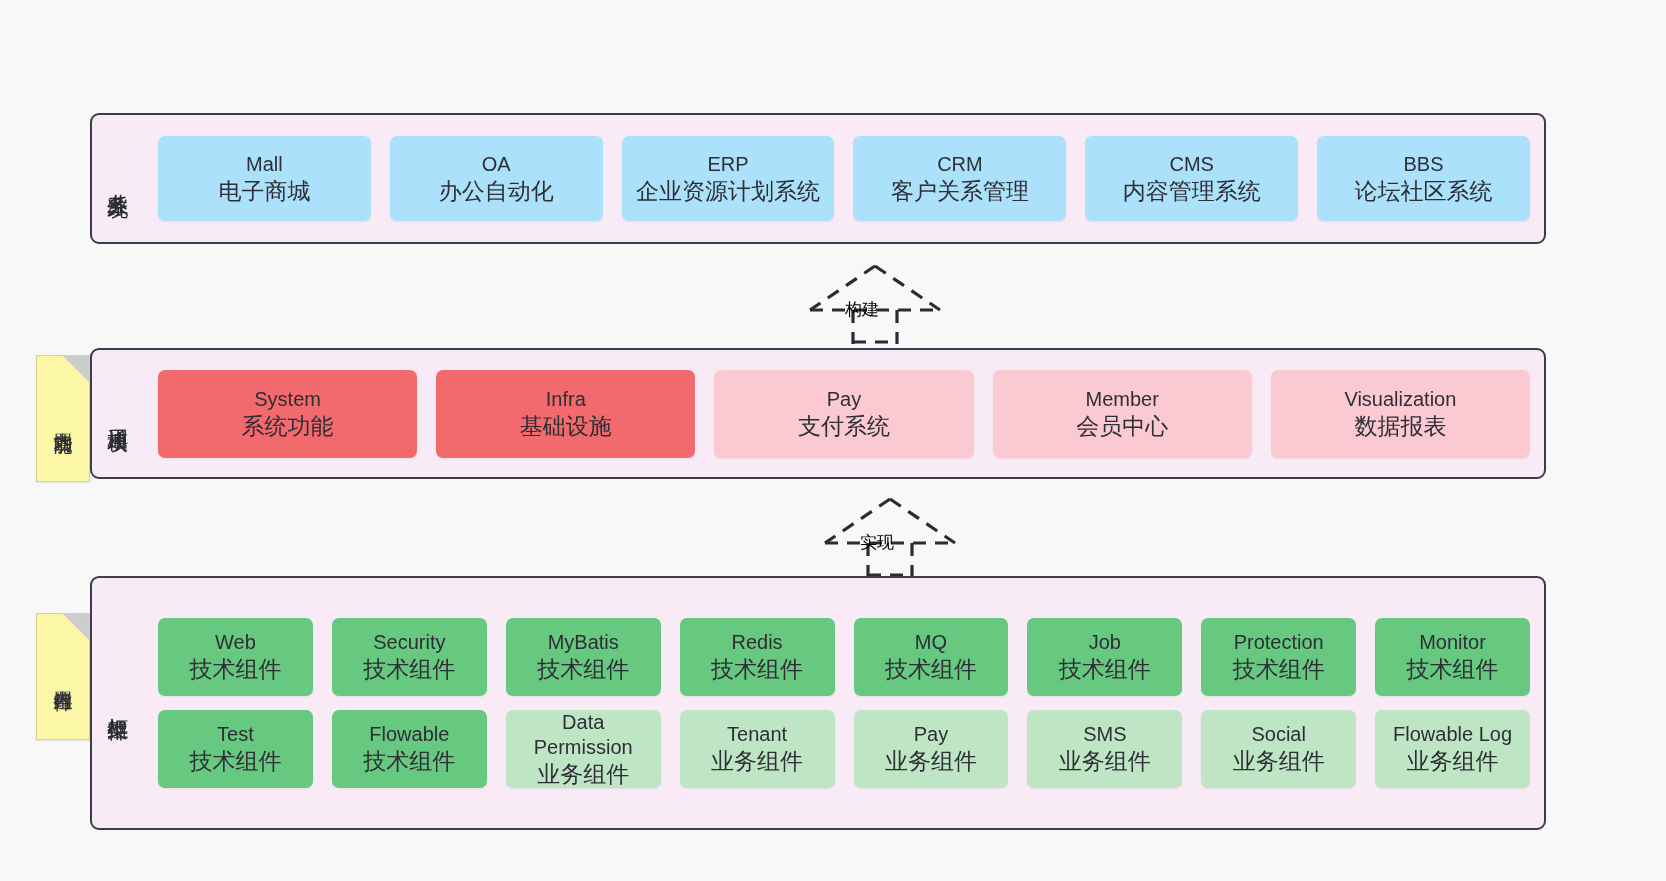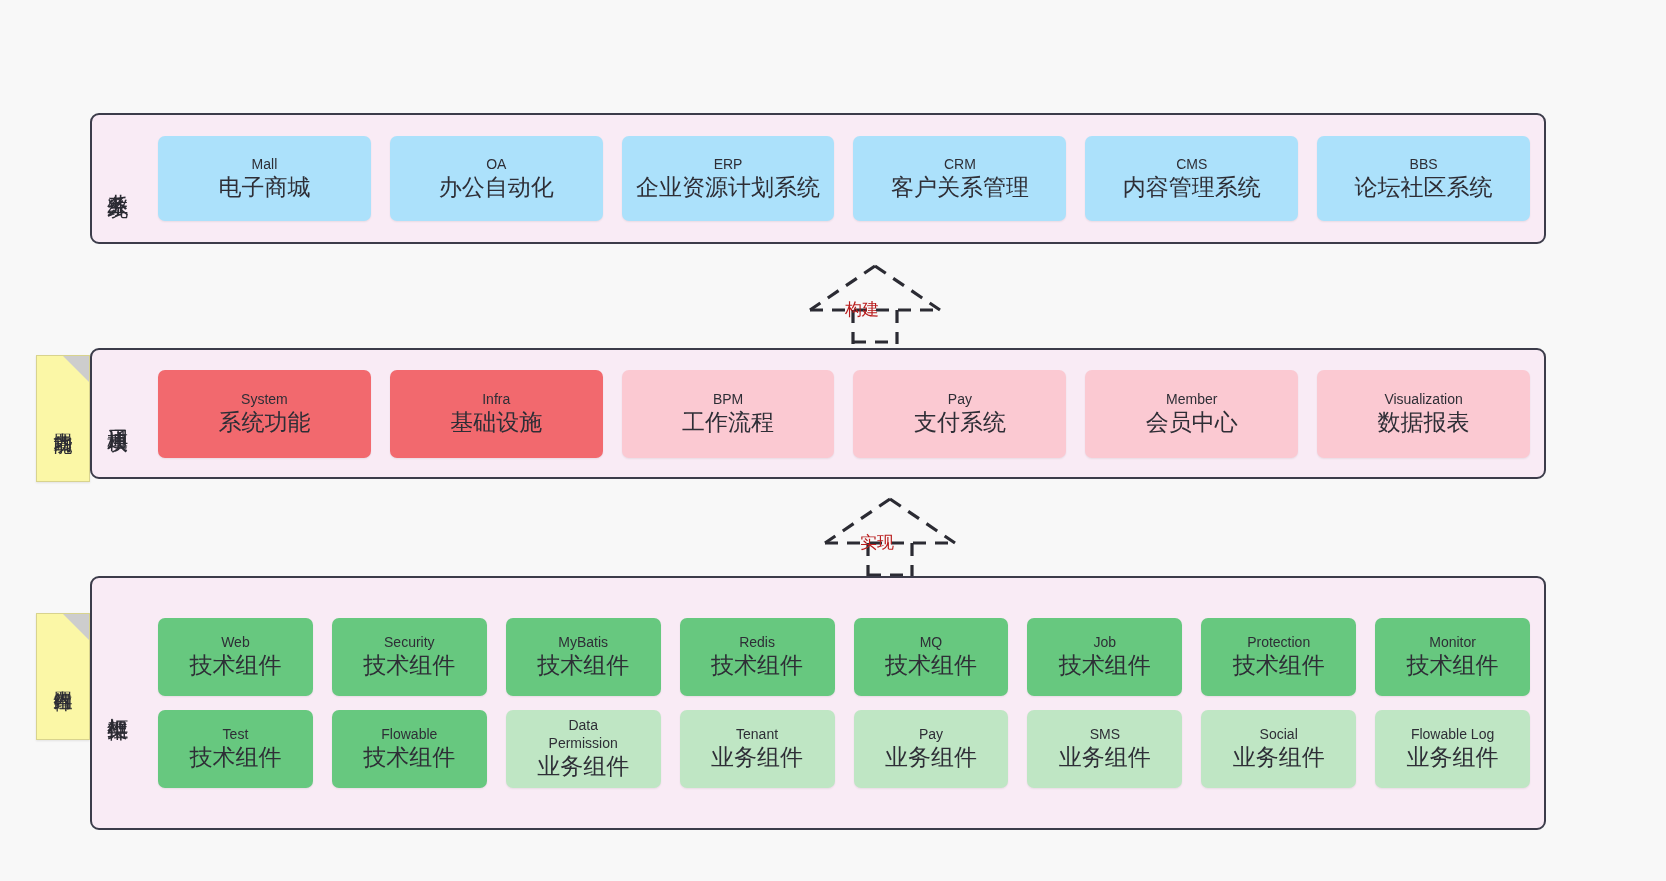--- a/index.html
+++ b/index.html
@@ -54,21 +54,21 @@
     display: flex;
     flex-direction: column;
     align-items: center;
     justify-content: center;
     text-align: center;
     color: #2e2e36;
     line-height: 1.24;
     padding: 6px 4px;
     box-shadow: 0 1px 2px rgba(0,0,0,0.07);
   }
-  .node .t1 { font-size: 14px; }
+  .node .t1 { font-size: 20px; }
   .node .t2 { font-size: 23px; }
 
   .h-tall { height: 85px; }
   .h-mid  { height: 88px; }
   .h-low  { height: 78px; }
 
   
   .c-blue       { background: #ace1fb; }
   .c-red        { background: #f2696e; }
   .c-pink       { background: #fbc9d2; }
@@ -99,21 +99,21 @@
     border-left: 26px solid transparent;
     border-top: 26px solid #cdcdcd;
   }
 
   
   .connector { position: absolute; }
   .connector svg { display: block; overflow: visible; }
   .conn-label {
     position: absolute;
     font-size: 17px;
-    color: #b91c1c;
+    color: #000000;
     background: #f8f8f8;
     padding: 0 3px;
     white-space: nowrap;
   }
 </style>
 </head>
 <body>
 
 <div id="stage">
 
@@ -171,24 +171,20 @@
       <div class="row">
         <div class="node c-red h-mid">
           <span class="t1">System</span>
           <span class="t2">系统功能</span>
         </div>
         <div class="node c-red h-mid">
           <span class="t1">Infra</span>
           <span class="t2">基础设施</span>
         </div>
         <div class="node c-pink h-mid">
-          <span class="t1">BPM</span>
-          <span class="t2">工作流程</span>
-        </div>
-        <div class="node c-pink h-mid">
           <span class="t1">Pay</span>
           <span class="t2">支付系统</span>
         </div>
         <div class="node c-pink h-mid">
           <span class="t1">Member</span>
           <span class="t2">会员中心</span>
         </div>
         <div class="node c-pink h-mid">
           <span class="t1">Visualization</span>
           <span class="t2">数据报表</span>

